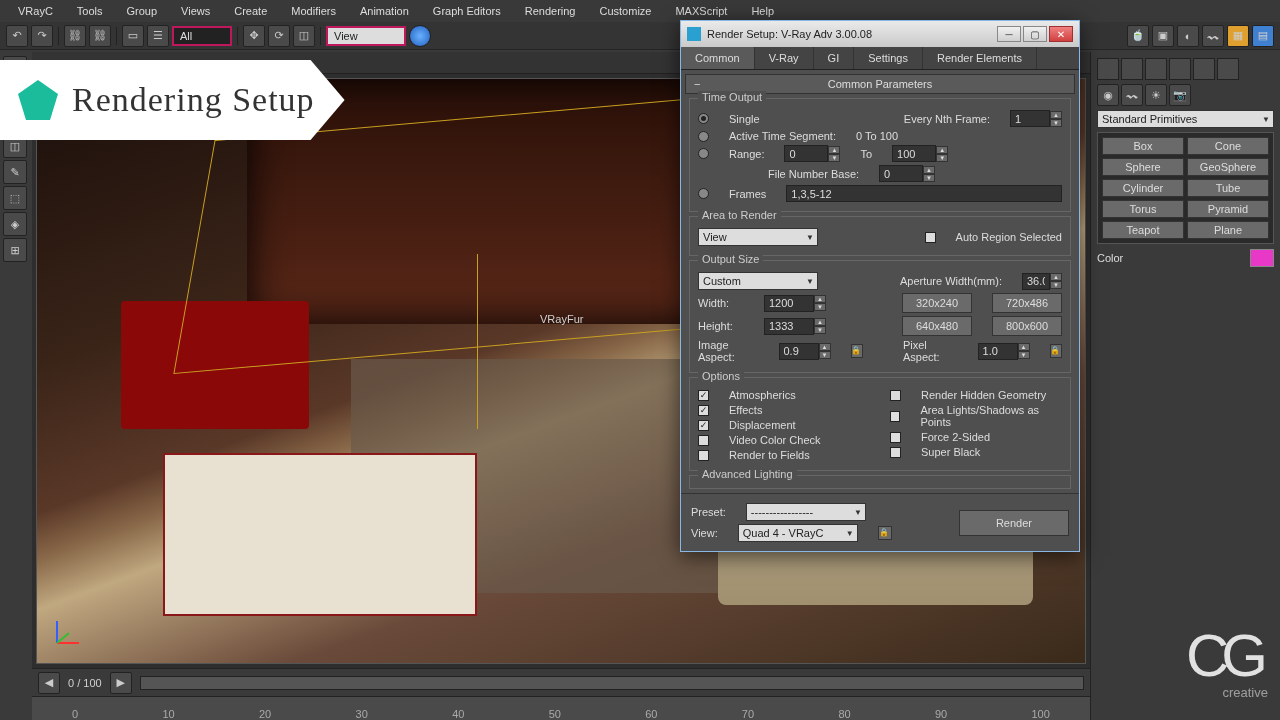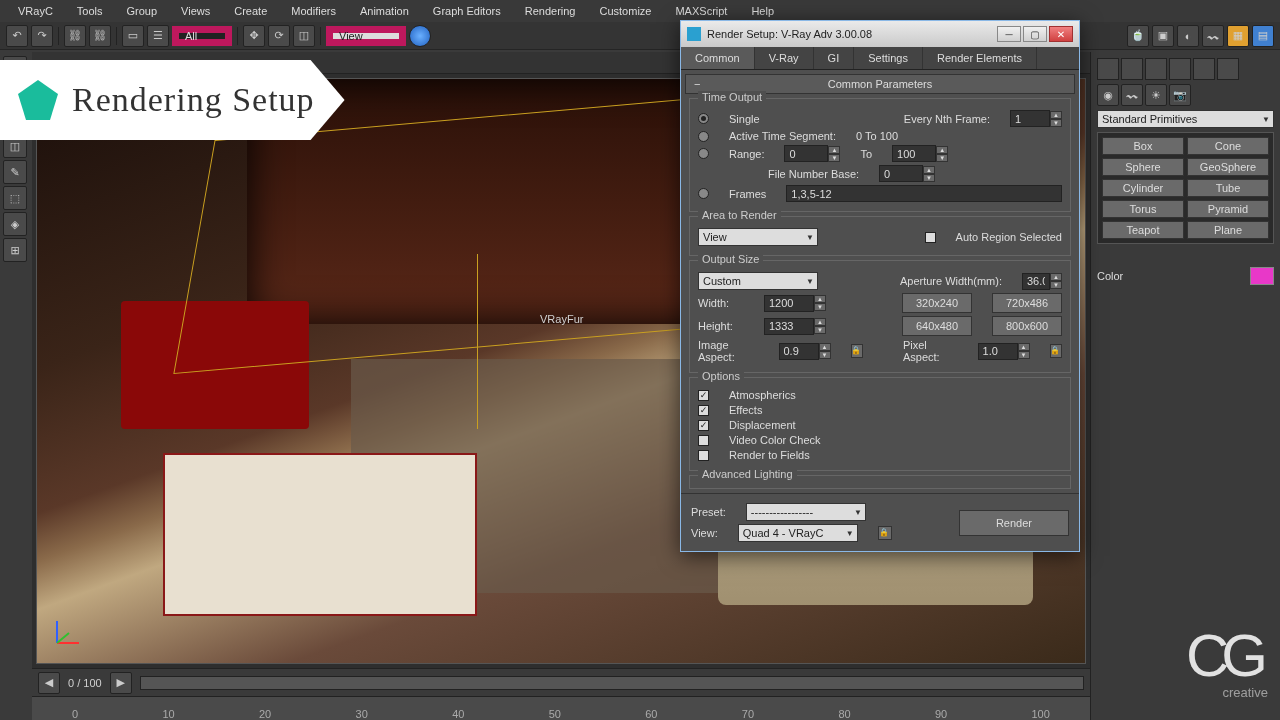--- a/index.html
+++ b/index.html
@@ -2,21 +2,21 @@
 <html><head>
 <meta charset="utf-8">
 <style>
 *{margin:0;padding:0;box-sizing:border-box;font-family:Tahoma,Arial,sans-serif;font-size:11px;user-select:none}
 body{background:#3a3a3a;width:1280px;height:720px;overflow:hidden;position:relative;color:#d0d0d0}
 .menubar{background:#393939;height:22px;display:flex;align-items:center;padding:0 8px;gap:4px}
 .menu-item{padding:3px 10px;color:#ddd;cursor:pointer}
 .toolbar-row{background:#343434;height:28px;display:flex;align-items:center;padding:0 6px;gap:3px;border-bottom:1px solid #252525}
 .tb-btn{width:22px;height:22px;background:#4a4a4a;border:1px solid #222;border-radius:2px;display:flex;align-items:center;justify-content:center;color:#ccc}
 .tb-sep{width:1px;height:18px;background:#222;margin:0 2px}
-.tb-drop{height:20px;background:#222;border:7px solid #be185d;color:#ddd;padding:0 16px 0 6px;position:relative;min-width:60px;display:flex;align-items:center}
+.tb-drop{height:20px;background:#222;border:2px solid #be185d;color:#ddd;padding:0 16px 0 6px;position:relative;min-width:60px;display:flex;align-items:center}
 .work-area{position:absolute;top:52px;left:0;right:0;bottom:0;display:flex}
 .left-tools{width:32px;background:#3a3a3a;display:flex;flex-direction:column;gap:2px;padding:4px 3px}
 .left-tools .tb-btn{width:24px;height:24px}
 .viewport-zone{flex:1;background:#2e2e2e;display:flex;flex-direction:column;position:relative}
 .viewport-tabs{height:22px;background:#333;border-bottom:1px solid #222}
 .viewport{flex:1;background:linear-gradient(160deg,#1a0e0a 0%,#3a2418 30%,#5a3828 45%,#8a6a4a 50%,#c0a880 55%,#6a4a3a 70%,#3a2a1a 100%);position:relative;margin:4px;border:1px solid #555;overflow:hidden}
 .vp-wire{position:absolute;border:1px solid #caa020;pointer-events:none}
 .vp-label{position:absolute;color:#d0d0d0;font-size:11px;left:48%;top:40%}
 .vp-gizmo{position:absolute;left:10px;bottom:10px;width:40px;height:40px}
 .timeline{height:28px;background:#3a3a3a;border-top:1px solid #222;display:flex;align-items:center;padding:0 6px;gap:8px}
@@ -188,21 +188,21 @@
         <div class="preset-btn" style="min-width:0;padding:2px">Sphere</div>
         <div class="preset-btn" style="min-width:0;padding:2px">GeoSphere</div>
         <div class="preset-btn" style="min-width:0;padding:2px">Cylinder</div>
         <div class="preset-btn" style="min-width:0;padding:2px">Tube</div>
         <div class="preset-btn" style="min-width:0;padding:2px">Torus</div>
         <div class="preset-btn" style="min-width:0;padding:2px">Pyramid</div>
         <div class="preset-btn" style="min-width:0;padding:2px">Teapot</div>
         <div class="preset-btn" style="min-width:0;padding:2px">Plane</div>
       </div>
     </div>
-    <div class="row" style="margin-top:19px">
+    <div class="row" style="margin-top:1px">
       <span>Color</span>
       <div style="flex:1"></div>
       <div class="color-sw"></div>
     </div>
   </div>
 </div>
 
 <div class="dialog">
   <div class="dlg-title">
     <div class="dlg-ico"></div>
@@ -370,20 +370,38 @@
             </div>
           <div class="row">
               <span class="chk"></span>
               <span>Video Color Check</span>
             </div>
           <div class="row">
               <span class="chk"></span>
               <span>Render to Fields</span>
             </div>
         </div>
+        <div style="flex:1">
+          <div class="row">
+              <span class="chk"></span>
+              <span>Render Hidden Geometry</span>
+            </div>
+          <div class="row">
+              <span class="chk"></span>
+              <span>Area Lights/Shadows as Points</span>
+            </div>
+          <div class="row">
+              <span class="chk"></span>
+              <span>Force 2-Sided</span>
+            </div>
+          <div class="row">
+              <span class="chk"></span>
+              <span>Super Black</span>
+            </div>
+        </div>
       </div>
     </div>
 
     <div class="group" style="padding:4px 8px">
       <div class="group-title">Advanced Lighting</div>
       <div style="height:4px"></div>
     </div>
   </div>
 
   <div class="dlg-footer">

